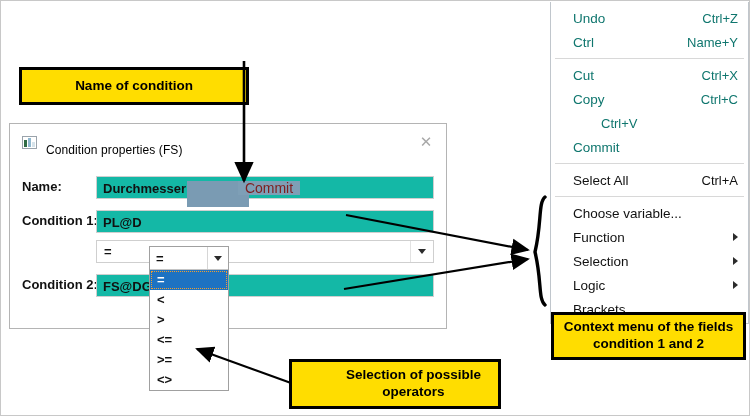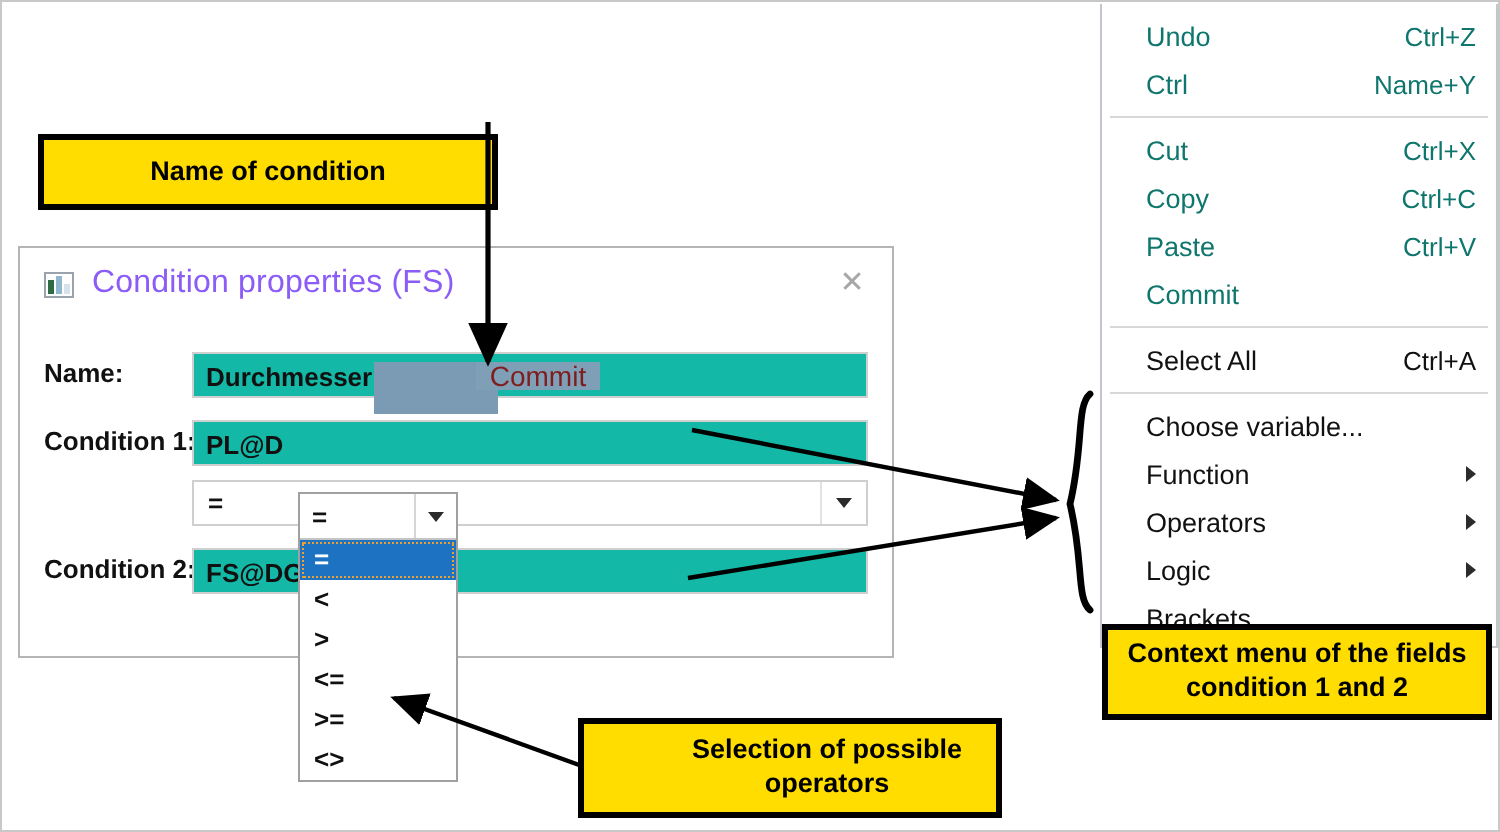--- a/index.html
+++ b/index.html
@@ -71,23 +71,23 @@
     display: block;
     background: #3f7c52;
   }
   #dialog-icon i.b1 { left: 1px; width: 3px; height: 7px; background:#2f6b45; }
   #dialog-icon i.b2 { left: 5px; width: 3px; height: 9px; background:#8fb8cf; }
   #dialog-icon i.b3 { left: 9px; width: 3px; height: 5px; background:#d6e3ea; }
 
   #dialog-title {
     position: absolute;
     left: 36px;
-    top: 9px;
-    font-size: 16px;
-    color: #8b5cf6;
+    top: 19px;
+    font-size: 12px;
+    color: #000000;
     letter-spacing: .1px;
     white-space: nowrap;
   }
   #dialog-close {
     position: absolute;
     right: 9px;
     top: 8px;
     width: 22px;
     height: 20px;
     color: #a8a8a8;
@@ -366,41 +366,40 @@
       <div class="ctx-sep"></div>
       <div class="ctx-item disabled">
         <span class="ctx-label">Cut</span>
         <span class="ctx-accel">Ctrl+X</span>
       </div>
       <div class="ctx-item disabled">
         <span class="ctx-label">Copy</span>
         <span class="ctx-accel">Ctrl+C</span>
       </div>
       <div class="ctx-item disabled">
-        <span class="ctx-label">Paste</span>
         <span class="ctx-accel">Ctrl+V</span>
       </div>
       <div class="ctx-item disabled">
         <span class="ctx-label">Commit</span>
       </div>
       <div class="ctx-sep"></div>
       <div class="ctx-item">
         <span class="ctx-label">Select All</span>
         <span class="ctx-accel">Ctrl+A</span>
       </div>
       <div class="ctx-sep"></div>
       <div class="ctx-item">
         <span class="ctx-label">Choose variable...</span>
       </div>
       <div class="ctx-item">
         <span class="ctx-label">Function</span>
         <span class="ctx-sub"></span>
       </div>
       <div class="ctx-item">
-        <span class="ctx-label">Operators</span>
+        <span class="ctx-label">Selection</span>
         <span class="ctx-sub"></span>
       </div>
       <div class="ctx-item">
         <span class="ctx-label">Logic</span>
         <span class="ctx-sub"></span>
       </div>
       <div class="ctx-item">
         <span class="ctx-label">Brackets</span>
       </div>
     </div>

